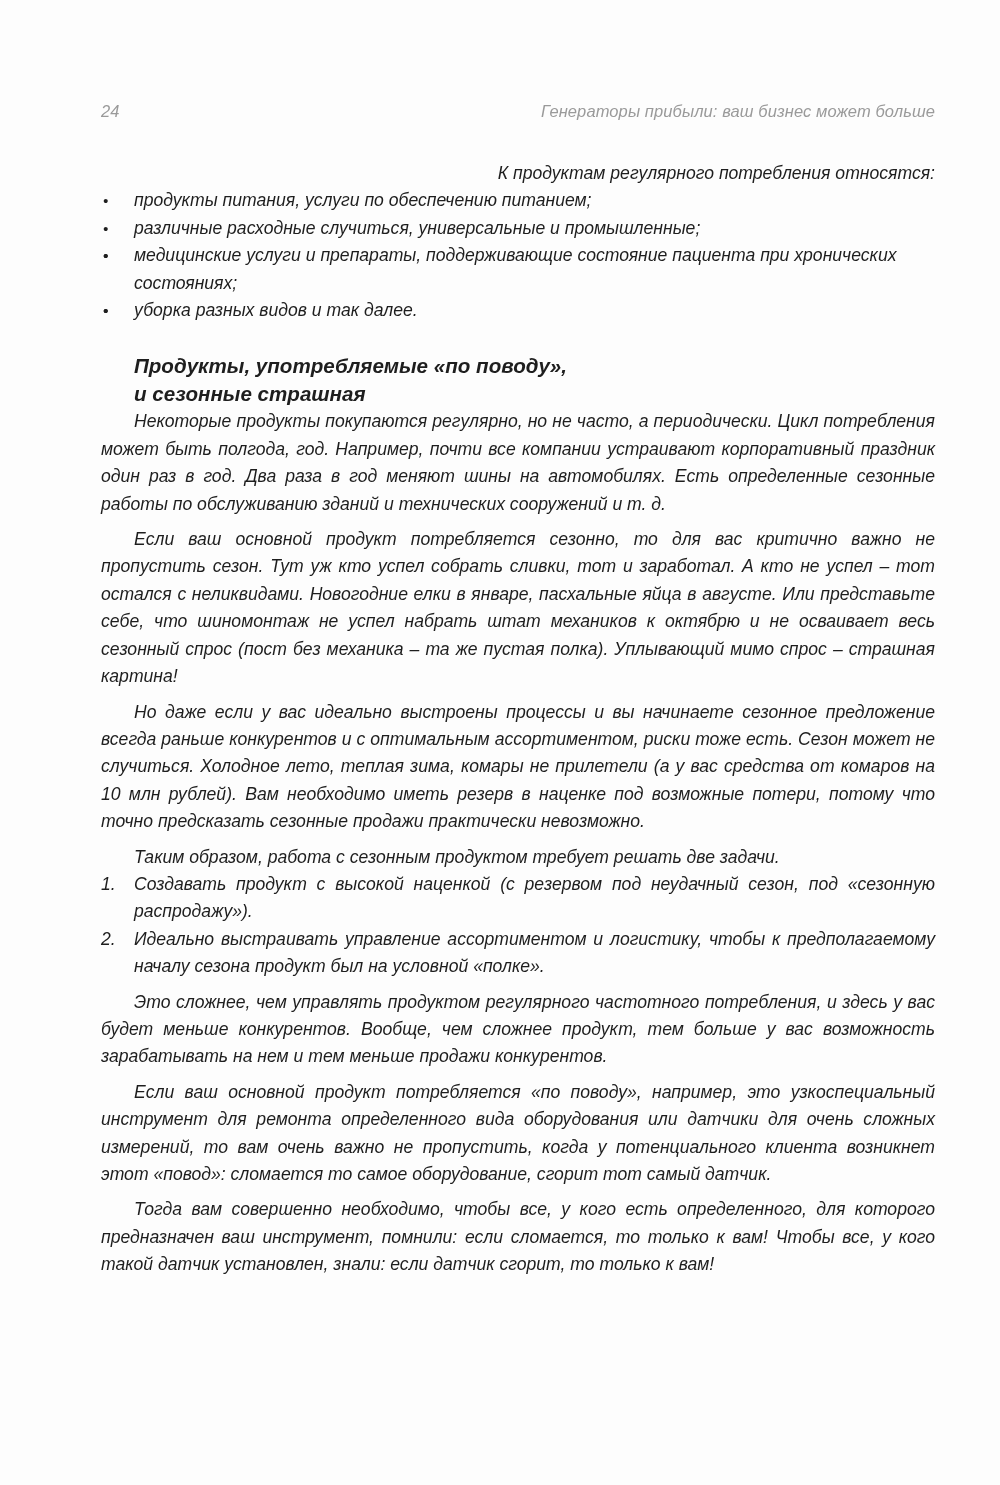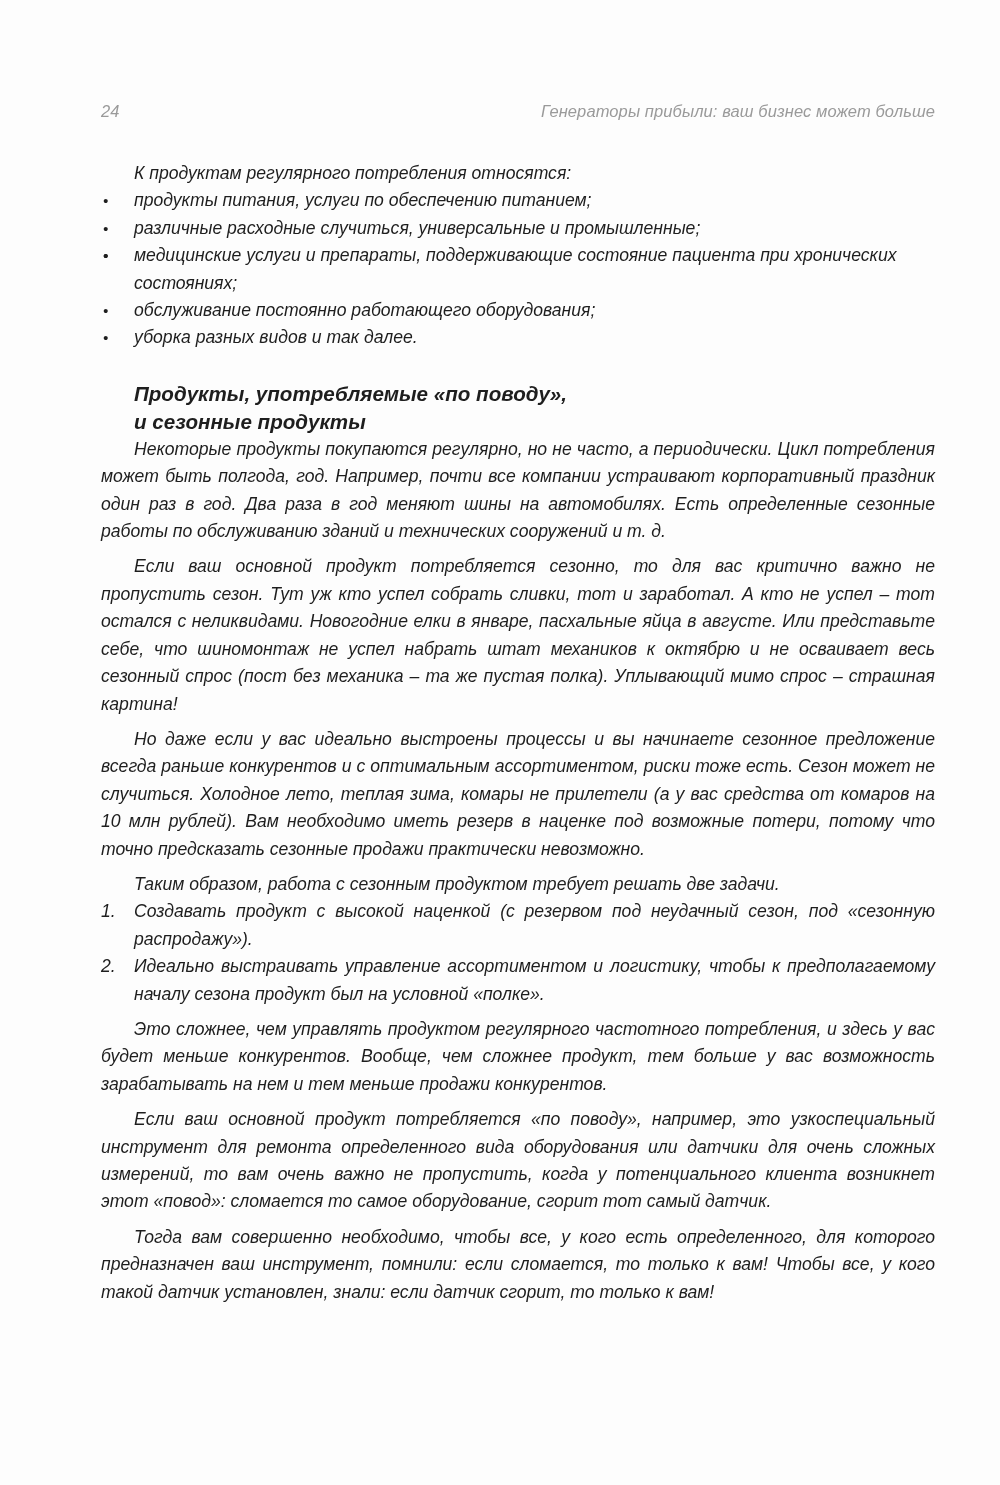--- a/index.html
+++ b/index.html
@@ -53,20 +53,21 @@
     .p {
       margin: 0;
       text-align: justify;
       text-indent: 33px;
       hyphens: manual;
     }
     .p.spaced { margin-top: 8px; }
     .lead {
       margin: 0;
       padding-left: 33px;
+      text-align: right;
     }
     ul.bullets {
       list-style: none;
       margin: 0;
       padding: 0;
     }
     ul.bullets li {
       position: relative;
       padding-left: 33px;
       margin: 0;
@@ -112,27 +113,27 @@
 
   <div class="content">
 
     <p class="lead">К продуктам регулярного потребления относятся:</p>
 
     <ul class="bullets">
       <li><span class="bullet">•</span><span>продукты питания, услуги по обеспечению питанием;</span></li>
       <li><span class="bullet">•</span><span>различные расходные случиться, универсальные и промышленные;</span></li>
       <li><span class="bullet">•</span></li>
       <li><span class="bullet">•</span><span>медицинские услуги и препараты, поддерживающие состояние пациента при хронических состояниях;</span></li>
-      <li><span class="bullet">•</span><span>обслуживание постоянно работающего оборудования;</span></li>
+      <li><span class="bullet">•</span></li>
       <li><span class="bullet">•</span><span>уборка разных видов и так далее.</span></li>
     </ul>
 
     <h3 class="subheading">
       <span>Продукты, употребляемые «по поводу»,</span><br>
-      <span>и сезонные продукты</span>
+      <span>и сезонные страшная</span>
     </h3>
 
     <p class="p">Некоторые продукты покупаются регулярно, но не часто, а периодически. Цикл по­требления может быть полгода, год. Например, почти все компании устраивают корпо­ративный праздник один раз в год. Два раза в год меняют шины на автомобилях. Есть определенные сезонные работы по обслуживанию зданий и технических сооруже­ний и т. д.</p>
     <p class="p spaced">Если ваш основной продукт потребляется сезонно, то для вас критично важно не пропустить сезон. Тут уж кто успел собрать сливки, тот и заработал. А кто не успел – тот остался с неликвидами. Новогодние елки в январе, пасхальные яйца в августе. Или представьте себе, что шиномонтаж не успел набрать штат механиков к октябрю и не осваивает весь сезонный спрос (пост без механика – та же пустая полка). Уплыва­ющий мимо спрос – страшная картина!</p>
     <p class="p spaced">Но даже если у вас идеально выстроены процессы и вы начинаете сезонное пред­ложение всегда раньше конкурентов и с оптимальным ассортиментом, риски тоже есть. Сезон может не случиться. Холодное лето, теплая зима, комары не прилетели (а у вас средства от комаров на 10 млн рублей). Вам необходимо иметь резерв в на­ценке под возможные потери, потому что точно предсказать сезонные продажи прак­тически невозможно.</p>
     <p class="p spaced">Таким образом, работа с сезонным продуктом требует решать две задачи.</p>
 
     <ol class="numbered">
       <li><span class="num">1.</span><span>Создавать продукт с высокой наценкой (с резервом под неудачный сезон, под «се­зонную распродажу»).</span></li>
       <li><span class="num">2.</span><span>Идеально выстраивать управление ассортиментом и логистику, чтобы к предпола­гаемому началу сезона продукт был на условной «полке».</span></li>

